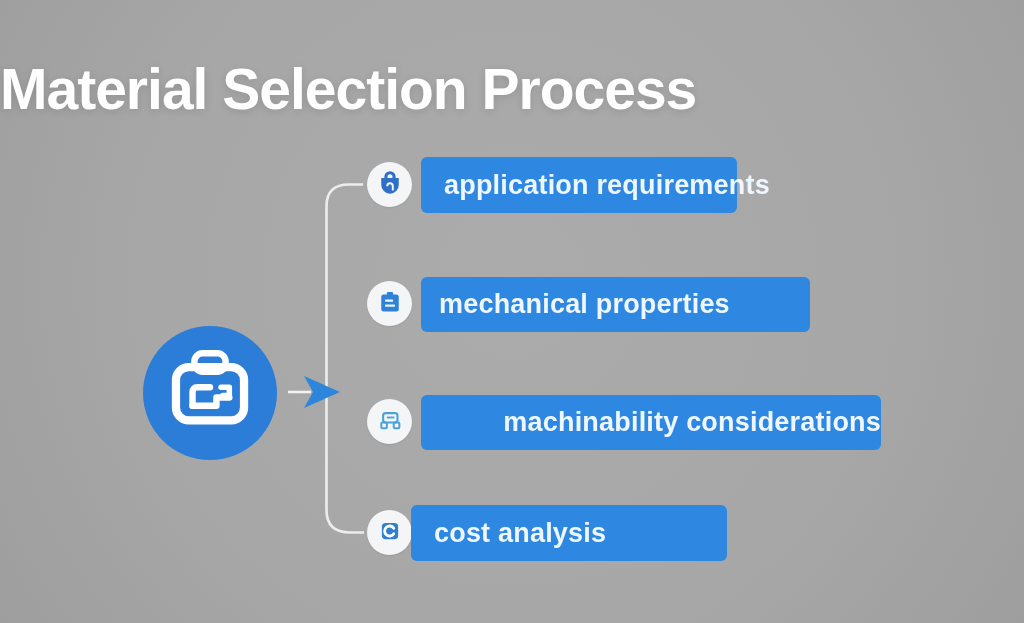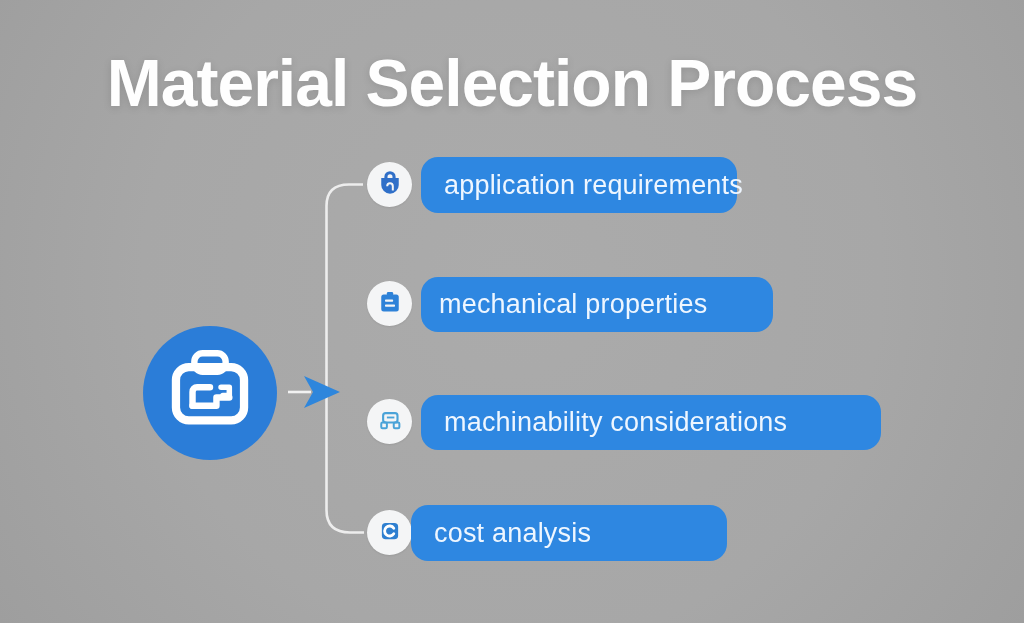--- a/index.html
+++ b/index.html
@@ -17,23 +17,22 @@
     font-family:"Liberation Sans","DejaVu Sans",sans-serif;
     overflow:hidden;
   }
   .canvas{
     position:relative;
     width:1024px;height:623px;
     background:radial-gradient(circle at 50% 45%, #ababab 0%, #a7a7a7 60%, #9e9e9e 100%);
   }
   .title{
     position:absolute;
-    left:0; top:45px; width:1024px;
-    text-align:center;
-    font-size:66px;
+    left:0; top:56px; width:1024px;
+    font-size:57px;
     font-weight:700;
     letter-spacing:-1px;
     color:#fefefe;
     text-shadow:0 2px 8px rgba(0,0,0,0.12);
   }
   .hub{
     position:absolute;
     left:143px; top:326px;
     width:134px; height:134px;
     border-radius:50%;
@@ -52,36 +51,36 @@
     width:45px;height:45px;
     border-radius:50%;
     background:var(--icon-circle);
     display:flex;align-items:center;justify-content:center;
     box-shadow:0 1px 2px rgba(0,0,0,0.08);
   }
   .icon-circle svg{width:30px;height:30px;}
   .pill{
     position:absolute;
     background:var(--pill-blue);
-    border-radius:17px;
+    border-radius:6px;
     display:flex;align-items:center;
     padding-left:23px;
     color:var(--pill-text);
     font-size:27px;
-    font-weight:400;
+    font-weight:700;
     letter-spacing:0.2px;
     white-space:nowrap;
   }
   
   #icon-1{left:367px;top:162px;}
   #pill-1{left:421px;top:157px;width:316px;height:56px;}
   #icon-2{left:367px;top:281px;}
-  #pill-2{left:421px;top:277px;width:352px;height:55px;padding-left:18px;}
+  #pill-2{left:421px;top:277px;width:389px;height:55px;padding-left:18px;}
   #icon-3{left:367px;top:399px;}
-  #pill-3{left:421px;top:395px;width:460px;height:55px;}
+  #pill-3{left:421px;top:395px;width:460px;height:55px;justify-content:flex-end;}
   #icon-4{left:367px;top:510px;}
   #pill-4{left:411px;top:505px;width:316px;height:56px;}
 </style>
 </head>
 <body>
 
 <div class="canvas">
 
   <div class="title">Material Selection Process</div>
 

